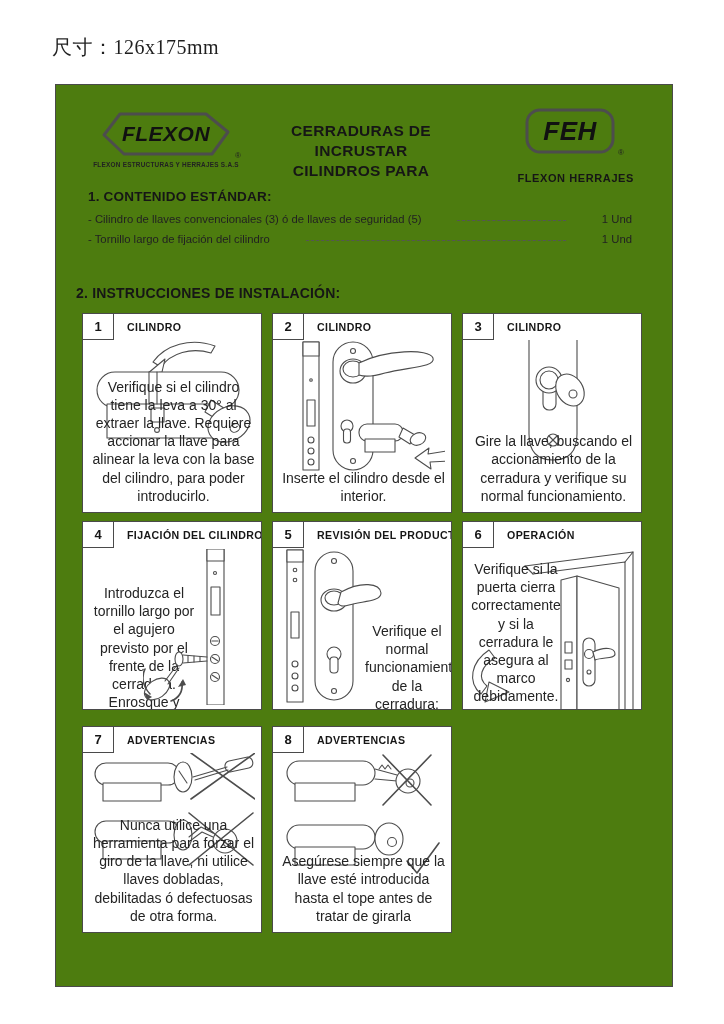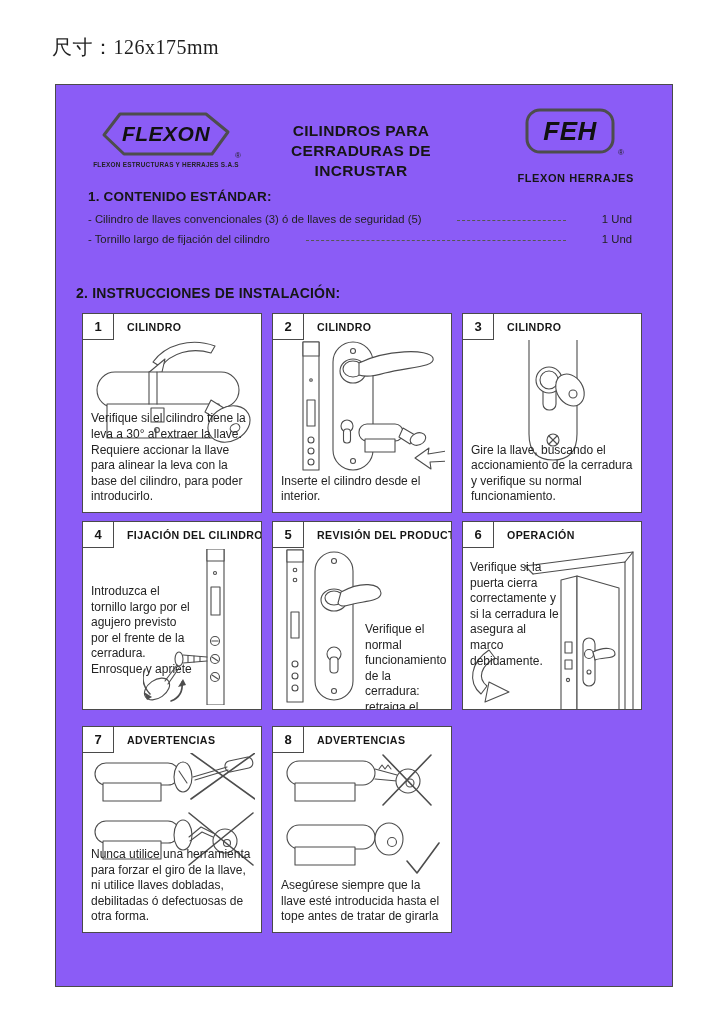--- a/index.html
+++ b/index.html
@@ -6,21 +6,21 @@
   .page {
     position:relative; width:724px; height:1024px; background:#ffffff;
     font-family:"Liberation Sans", sans-serif; color:#2e2e2e; overflow:hidden;
   }
   .size-label {
     position:absolute; left:52px; top:34px;
     font-family:"Liberation Serif", serif; font-size:20px; color:#1f1f1f; letter-spacing:0.5px;text-align:right;
   }
   .sheet {
     position:absolute; left:55px; top:84px; width:616px; height:901px;
-    border:1px solid #4a4a4a; background:#8b5cf6;
+    border:1px solid #4a4a4a; background:#4d7c0f;
   }
   
   .sheet-header { position:absolute; top:20px; left:34px; right:30px; height:78px; }
   .logo-flexon { position:absolute; left:0; top:6px; width:152px; text-align:center; }
   .logo-badge { position:relative; width:132px; height:46px; margin:0 auto; }
   .logo-badge svg { position:absolute; inset:0; }
   .logo-badge .logo-word {
     position:absolute; inset:0; display:flex; align-items:center; justify-content:center;
     font-style:italic; font-weight:800; font-size:21px; letter-spacing:0.5px; color:#111;
   }
@@ -59,21 +59,21 @@
   .h200 { height:200px; } .h189 { height:189px; } .h207 { height:207px; }
   .step-head { display:flex; align-items:flex-start; }
   .badge {
     width:30px; height:25px; border-right:1px solid #4a4a4a; border-bottom:1px solid #4a4a4a;
     display:flex; align-items:center; justify-content:center;
     font-size:13px; font-weight:700; color:#161616; flex:0 0 auto;
   }
   .step-title { margin:7px 0 0 13px; font-size:10.6px; font-weight:700; letter-spacing:0.4px; color:#161616; white-space:nowrap;text-align:right; }
   .caption {
     position:absolute; left:8px; right:5px; bottom:7px;
-    font-size:12px; line-height:1.3; color:#242424;
+    font-size:14px; line-height:1.3; color:#242424;text-align:center;
   }
   .caption.c-abs { right:auto; bottom:auto; }
   .ill { position:absolute; }
   svg.art { stroke:#4d4d4d; fill:none; stroke-width:1.1; stroke-linecap:round; stroke-linejoin:round; }
   svg.art .fw { fill:#ffffff; }
   svg.art .fd { fill:#4d4d4d; stroke:none; }
   svg.art .thick { stroke-width:1.6; }
 </style>
 </head>
 <body>
@@ -89,22 +89,22 @@
           <svg class="art" viewBox="0 0 132 46">
             <polygon points="4,24 20,3 106,3 128,21 112,43 24,43" style="stroke-width:3" fill="none"></polygon>
           </svg>
           <span class="logo-word">FLEXON</span>
           <span class="reg">®</span>
         </div>
         <div class="logo-tagline">FLEXON ESTRUCTURAS Y HERRAJES S.A.S</div>
       </div>
 
       <div class="head-title">
+        <div>CERRADURAS DE INCRUSTAR</div>
         <div>CILINDROS PARA</div>
-        <div>CERRADURAS DE INCRUSTAR</div>
       </div>
 
       <div class="logo-feh">
         <div class="feh-badge">
           <svg class="art" viewBox="0 0 92 48">
             <rect x="3" y="3" width="86" height="42" rx="13" style="stroke-width:3" fill="none"></rect>
           </svg>
           <span class="logo-word">FEH</span>
           <span class="reg">®</span>
         </div>

